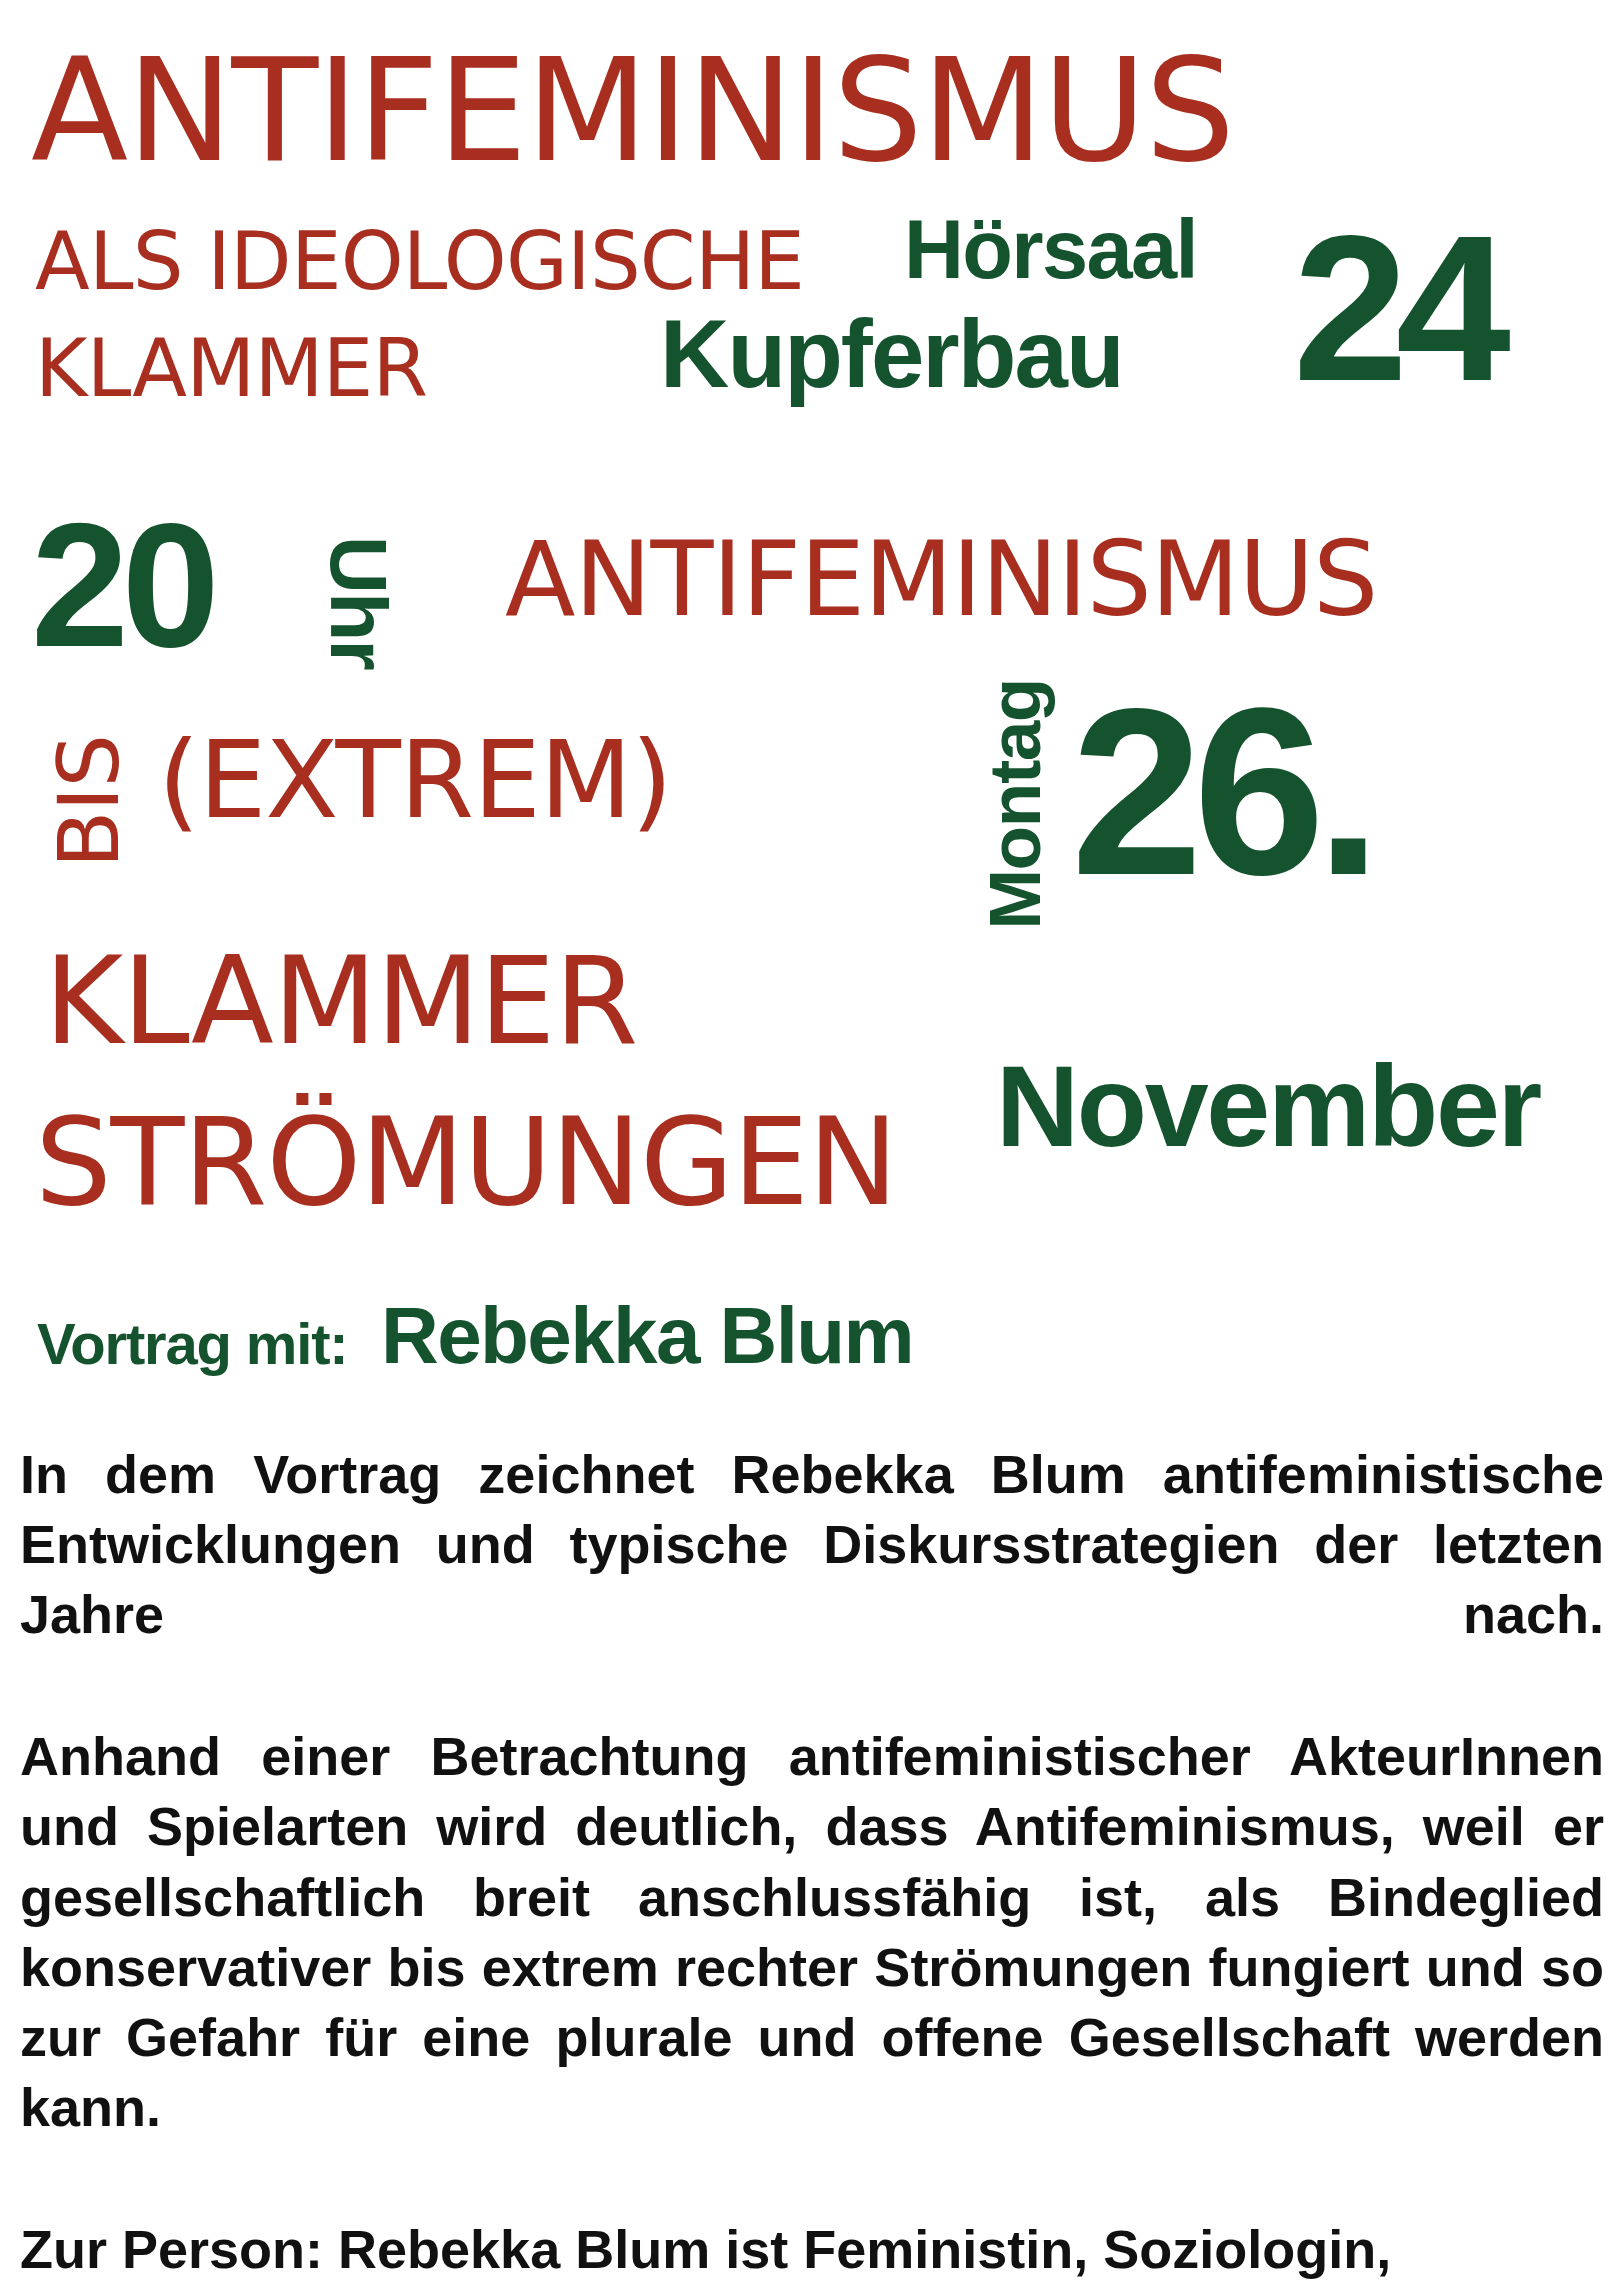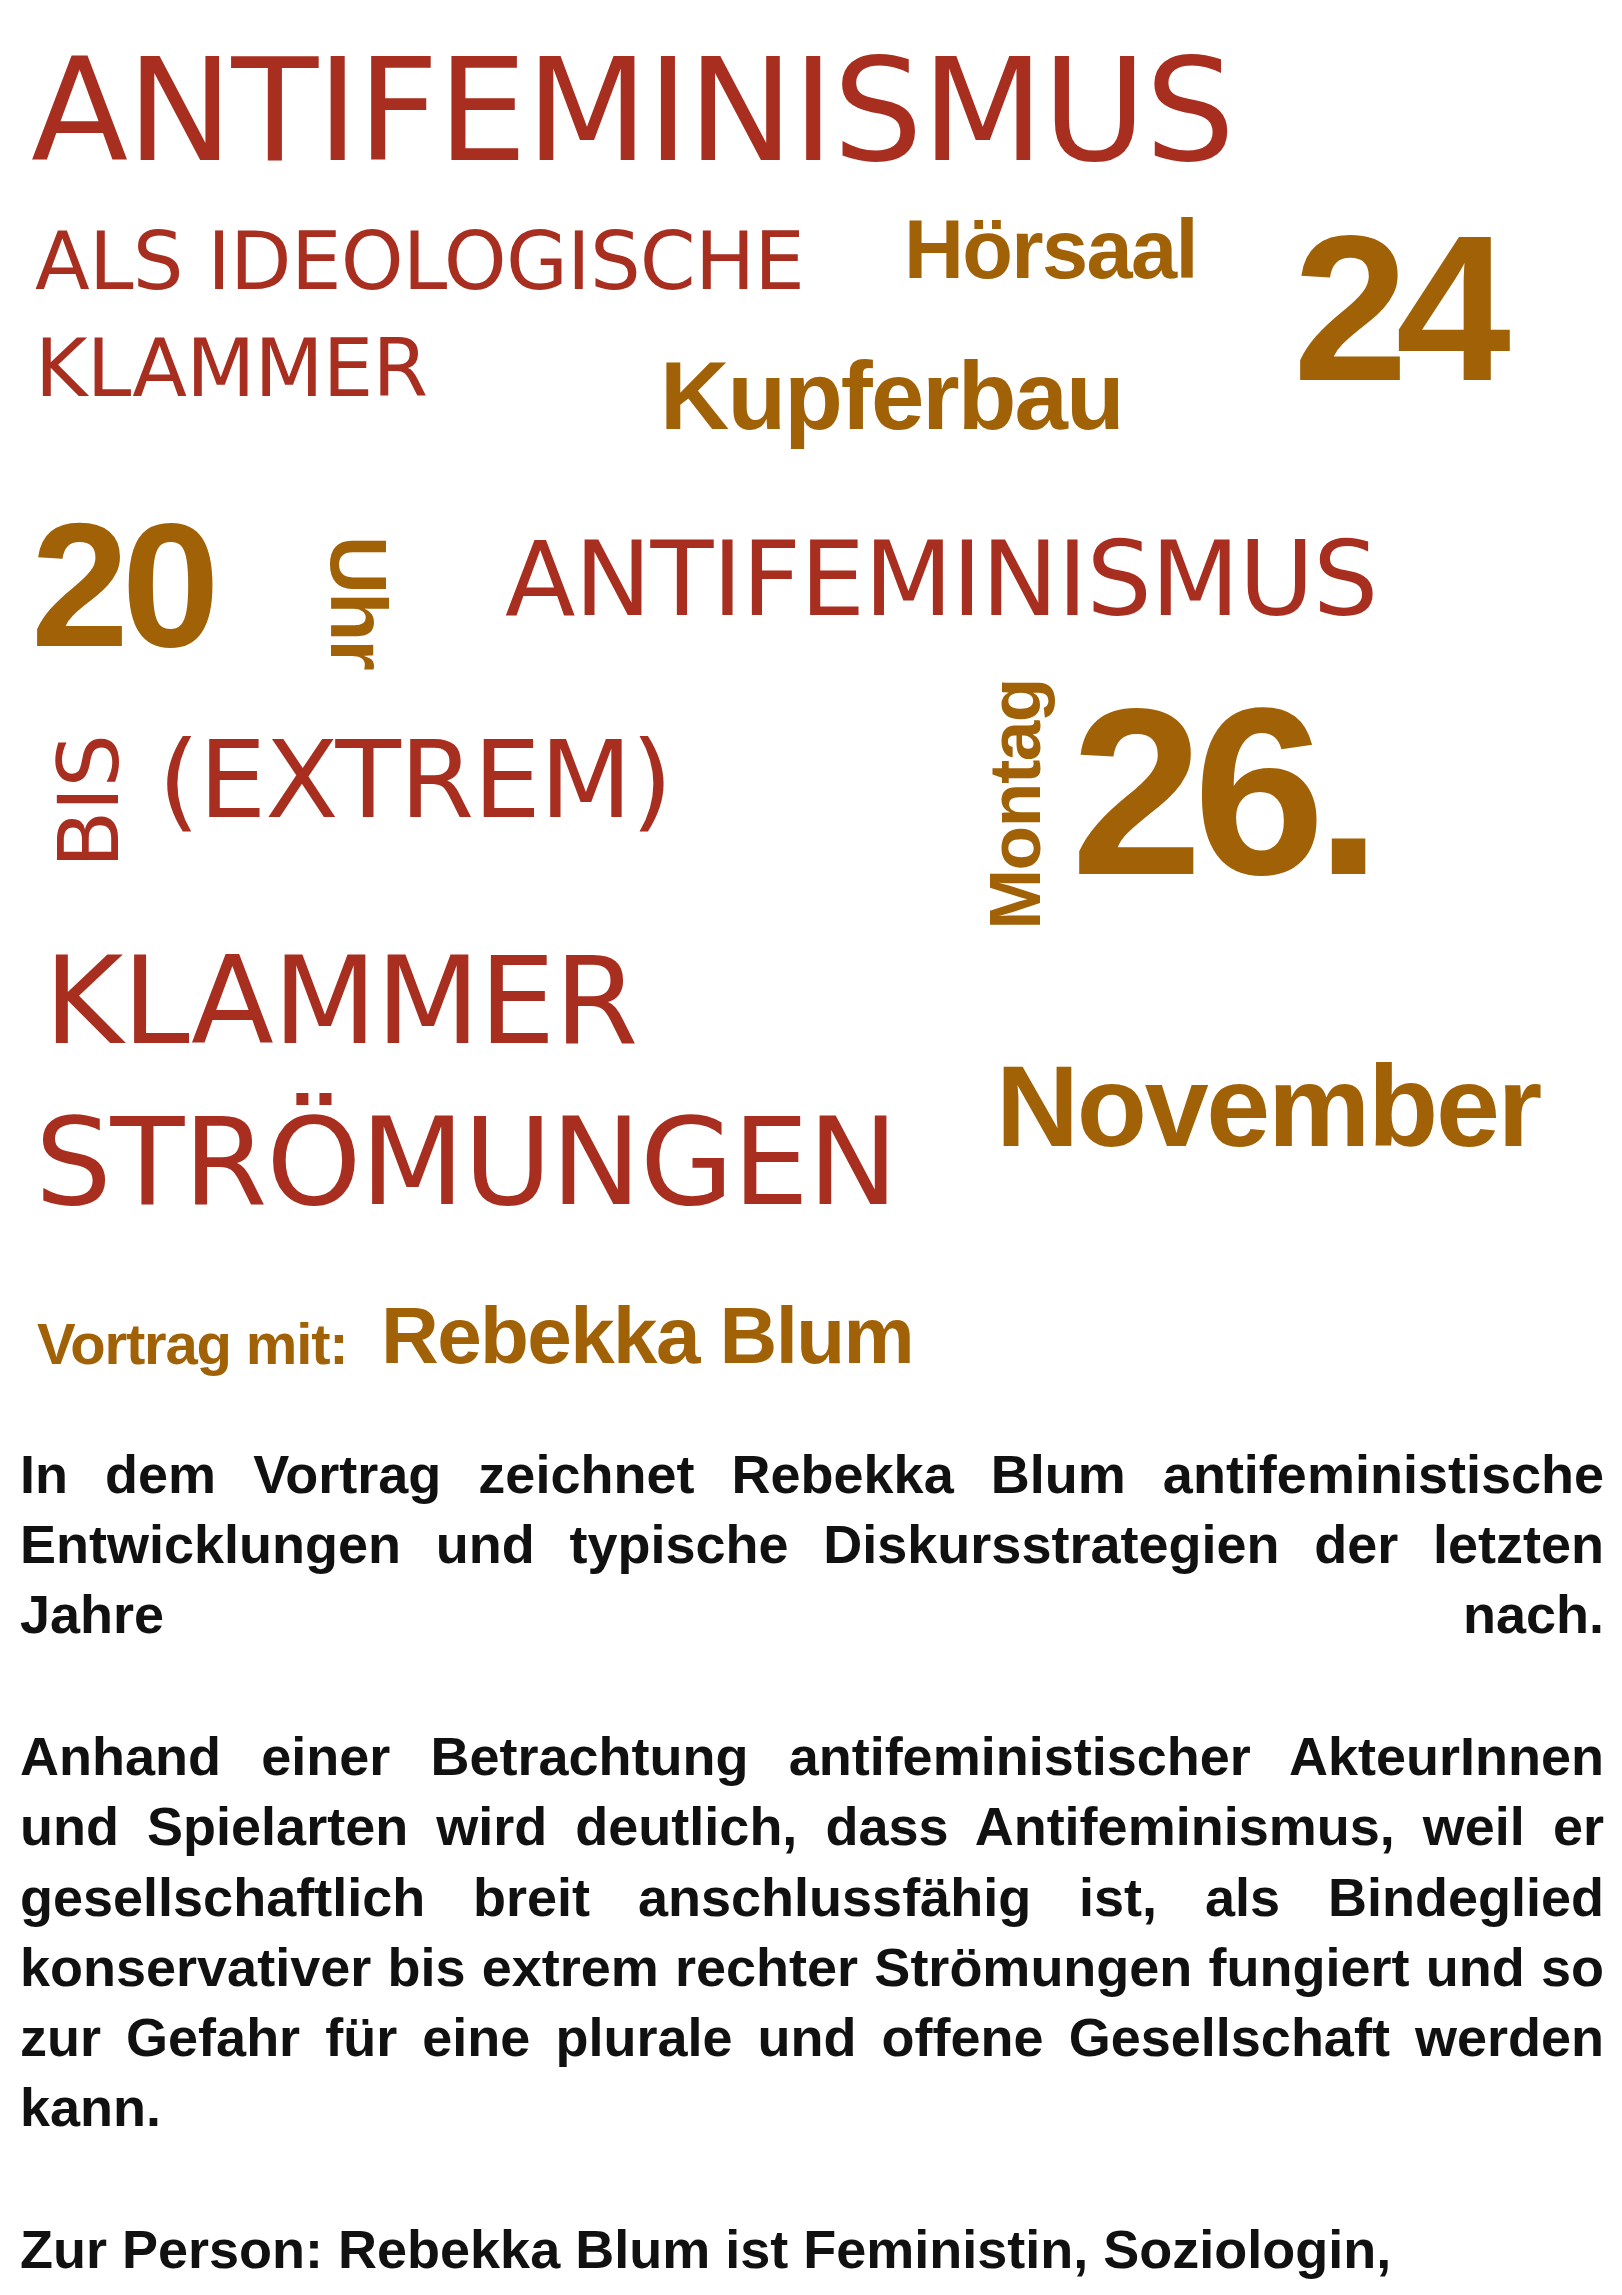--- a/index.html
+++ b/index.html
@@ -18,21 +18,21 @@
   .poster {
     position: relative;
     width: 1623px;
     height: 1858px;
     background: #ffffff;
     box-sizing: border-box;
   }
 
   
   .red  { color: #a82f20; }
-  .blk  { color: #a16207; }
+  .blk  { color: #14532d; }
 
   .cond {
     font-family: "Liberation Sans Narrow", "Liberation Sans", sans-serif;
     font-weight: 700;
     letter-spacing: -0.02em;
   }
   .wide {
     font-family: "DejaVu Sans", sans-serif;
     font-weight: 400;
     letter-spacing: -0.01em;
@@ -62,21 +62,20 @@
   
   #venue-hall {
     left: 904px;
     top: 208px;
     font-size: 83px;
   }
   #venue-building {
     left: 660px;
     top: 306px;
     font-size: 96px;
-    margin-top: 42px;
   }
   #venue-room {
     left: 1293px;
     top: 205px;
     font-size: 207px;
     letter-spacing: -0.06em;
   }
 
   
   #time-number {

